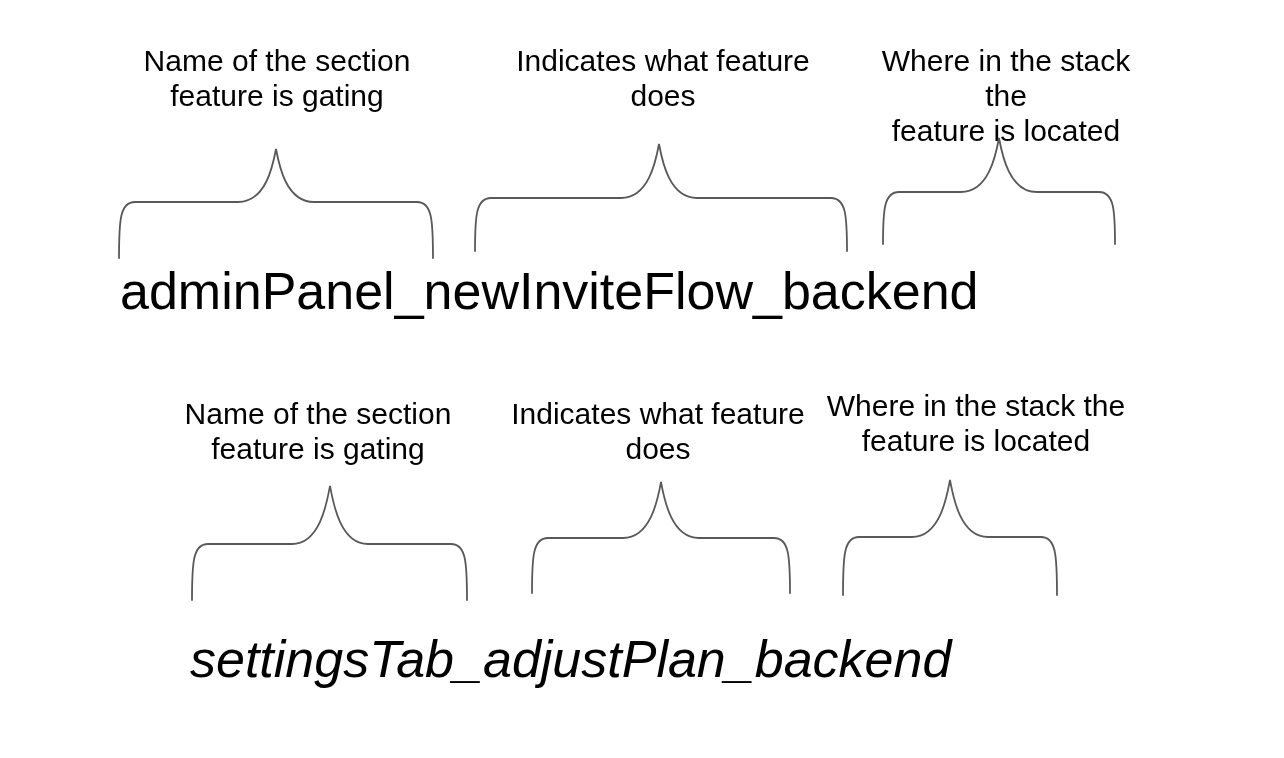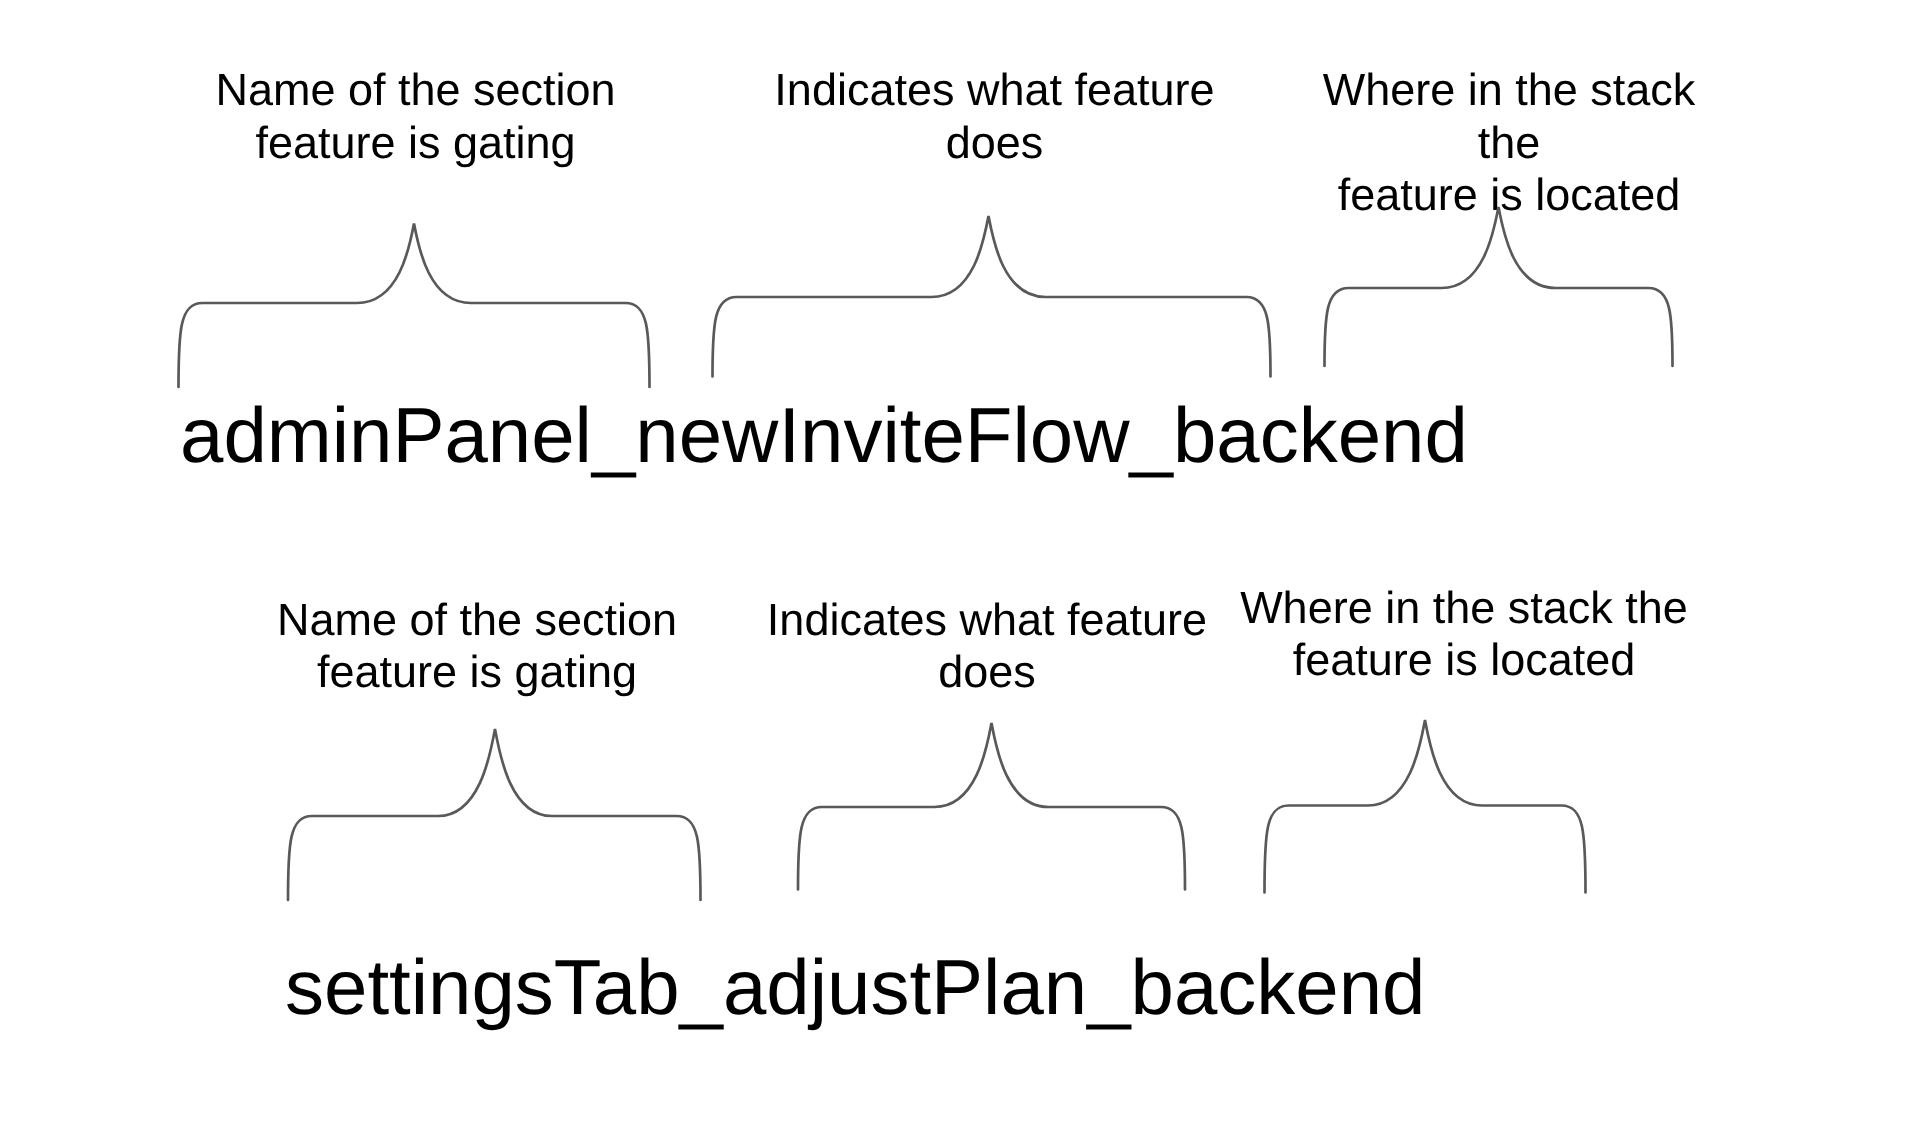--- a/index.html
+++ b/index.html
@@ -74,16 +74,16 @@
     <svg class="brace" width="281" height="120" viewBox="0 0 281 120" style="left: 189px; top: 483px;">
         <path d="M 3.0 117.0 C 3.0 79.0 4.0 61.0 19.0 61.0 L 103.0 61.0 C 131.0 61.0 138.0 19.0 141.0 3.0 C 144.0 19.0 151.0 61.0 179.0 61.0 L 262.0 61.0 C 277.0 61.0 278.0 79.0 278.0 117.0" fill="none" stroke="#595959" stroke-width="1.8" stroke-linecap="round"></path>
       </svg>
     <svg class="brace" width="264" height="117" viewBox="0 0 264 117" style="left: 529px; top: 479px;">
         <path d="M 3.0 114.0 C 3.0 77.0 4.0 59.0 19.0 59.0 L 94.0 59.0 C 122.0 59.0 129.0 19.0 132.0 3.0 C 135.0 19.0 142.0 59.0 170.0 59.0 L 245.0 59.0 C 260.0 59.0 261.0 77.0 261.0 114.0" fill="none" stroke="#595959" stroke-width="1.8" stroke-linecap="round"></path>
       </svg>
     <svg class="brace" width="220" height="121" viewBox="0 0 220 121" style="left: 840px; top: 477px;">
         <path d="M 3.0 118.0 C 3.0 78.0 4.0 60.0 19.0 60.0 L 72.0 60.0 C 100.0 60.0 107.0 19.0 110.0 3.0 C 113.0 19.0 120.0 60.0 148.0 60.0 L 201.0 60.0 C 216.0 60.0 217.0 78.0 217.0 118.0" fill="none" stroke="#595959" stroke-width="1.8" stroke-linecap="round"></path>
       </svg>
 
-    <div class="flag" style="left:190px; top:623px;">settingsTab_adjustPlan_backend</div>
+    <div class="flag" style="left:190px; top:623px;font-style:italic;">settingsTab_adjustPlan_backend</div>
   </section>
 
 </div>
 
 </body></html>

